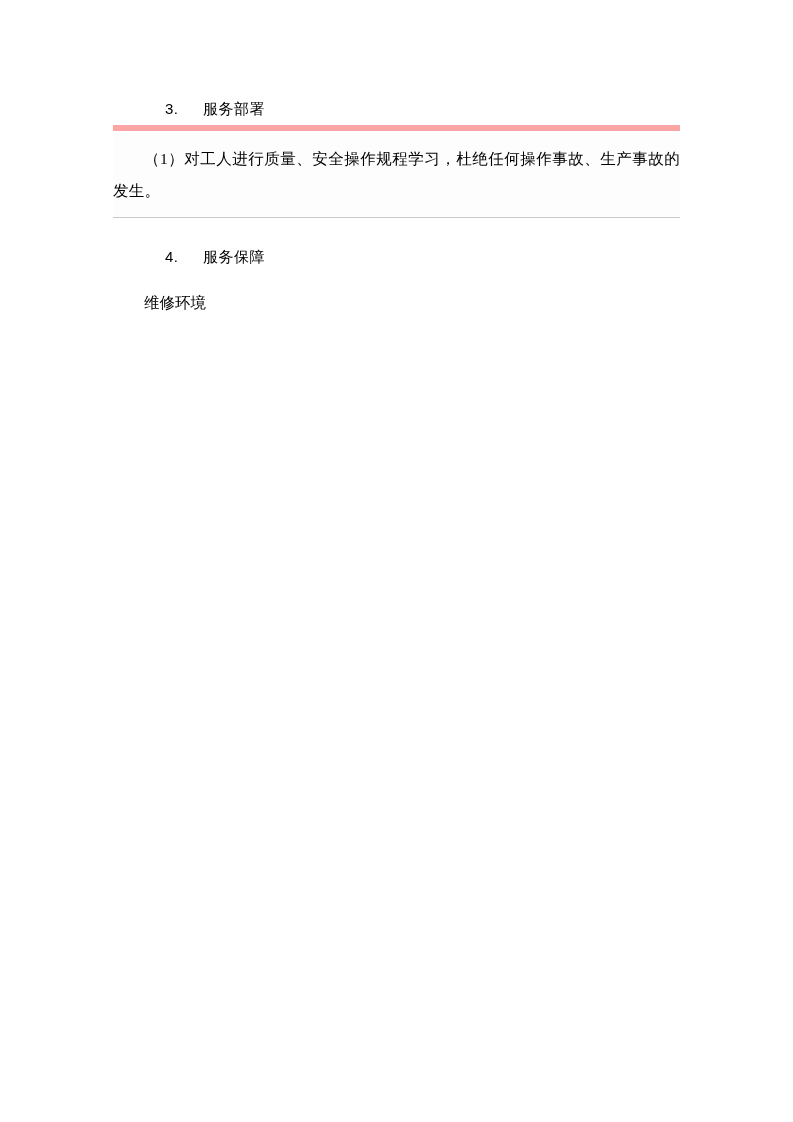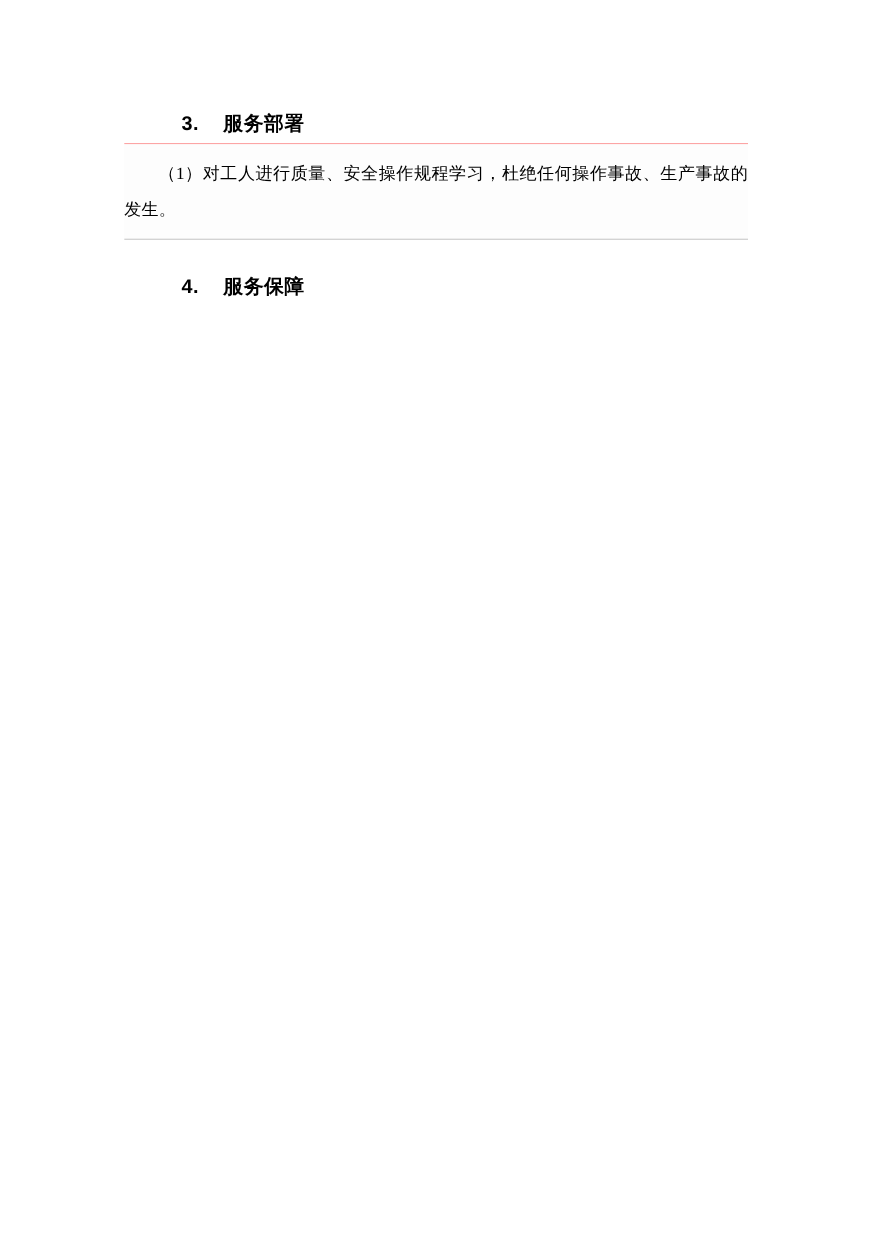--- a/index.html
+++ b/index.html
@@ -16,33 +16,33 @@
   }
   .page {
     width: 793px;
     height: 1122px;
     box-sizing: border-box;
     padding: 100px 113px 60px 113px;
     position: relative;
   }
   .heading {
     font-family: "Liberation Sans", "DejaVu Sans", sans-serif;
-    font-weight: bold;
-    font-size: 18px;
+    font-weight: normal;
+    font-size: 15px;
     color: #000;
     margin: 0 0 6px 0;
     padding-left: 52px;
     letter-spacing: 0.5px;
   }
   .heading .num {
     display: inline-block;
     width: 38px;
   }
   .block {
-    border-top: 1px solid #fca5a5;
+    border-top: 6px solid #fca5a5;
     border-bottom: 1px solid #c9c9c9;
     padding: 12px 0 10px 0;
     background: #fdfdfd;
   }
   .block + .block {
     border-top: none;
   }
   .para {
     font-size: 15.5px;
     line-height: 2.05;
@@ -75,15 +75,16 @@
       <p class="para">（1）对工人进行质量、安全操作规程学习，杜绝任何操作事故、生产事故的发生。</p>
     </div>
   </div>
 
   <div class="spacer-md"></div>
 
   <div class="section">
     <h2 class="heading">
       <span class="num">4.</span><span>服务保障</span>
     </h2>
+    <p class="tail">维修环境</p>
   </div>
 
 </div>
 
 </body></html>

